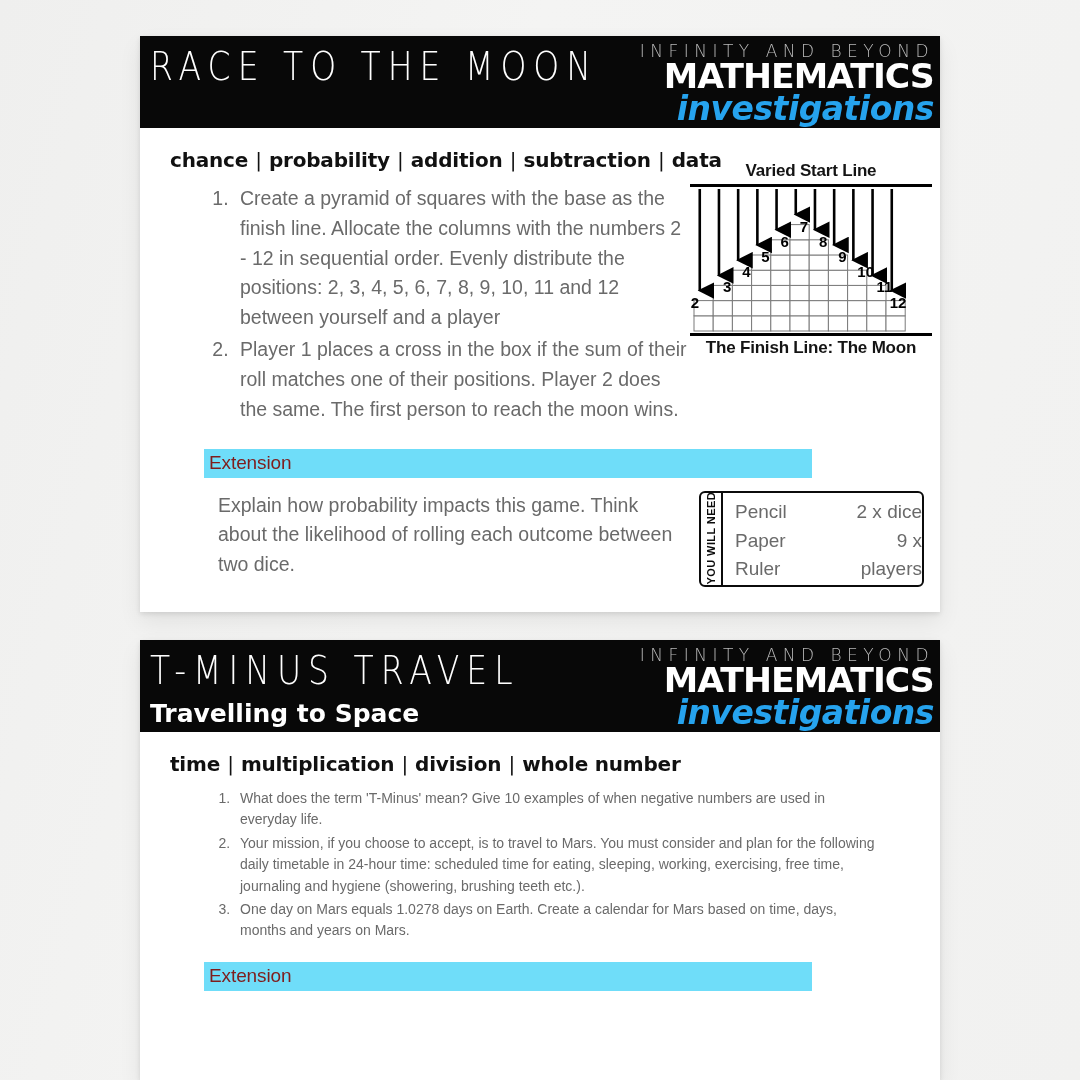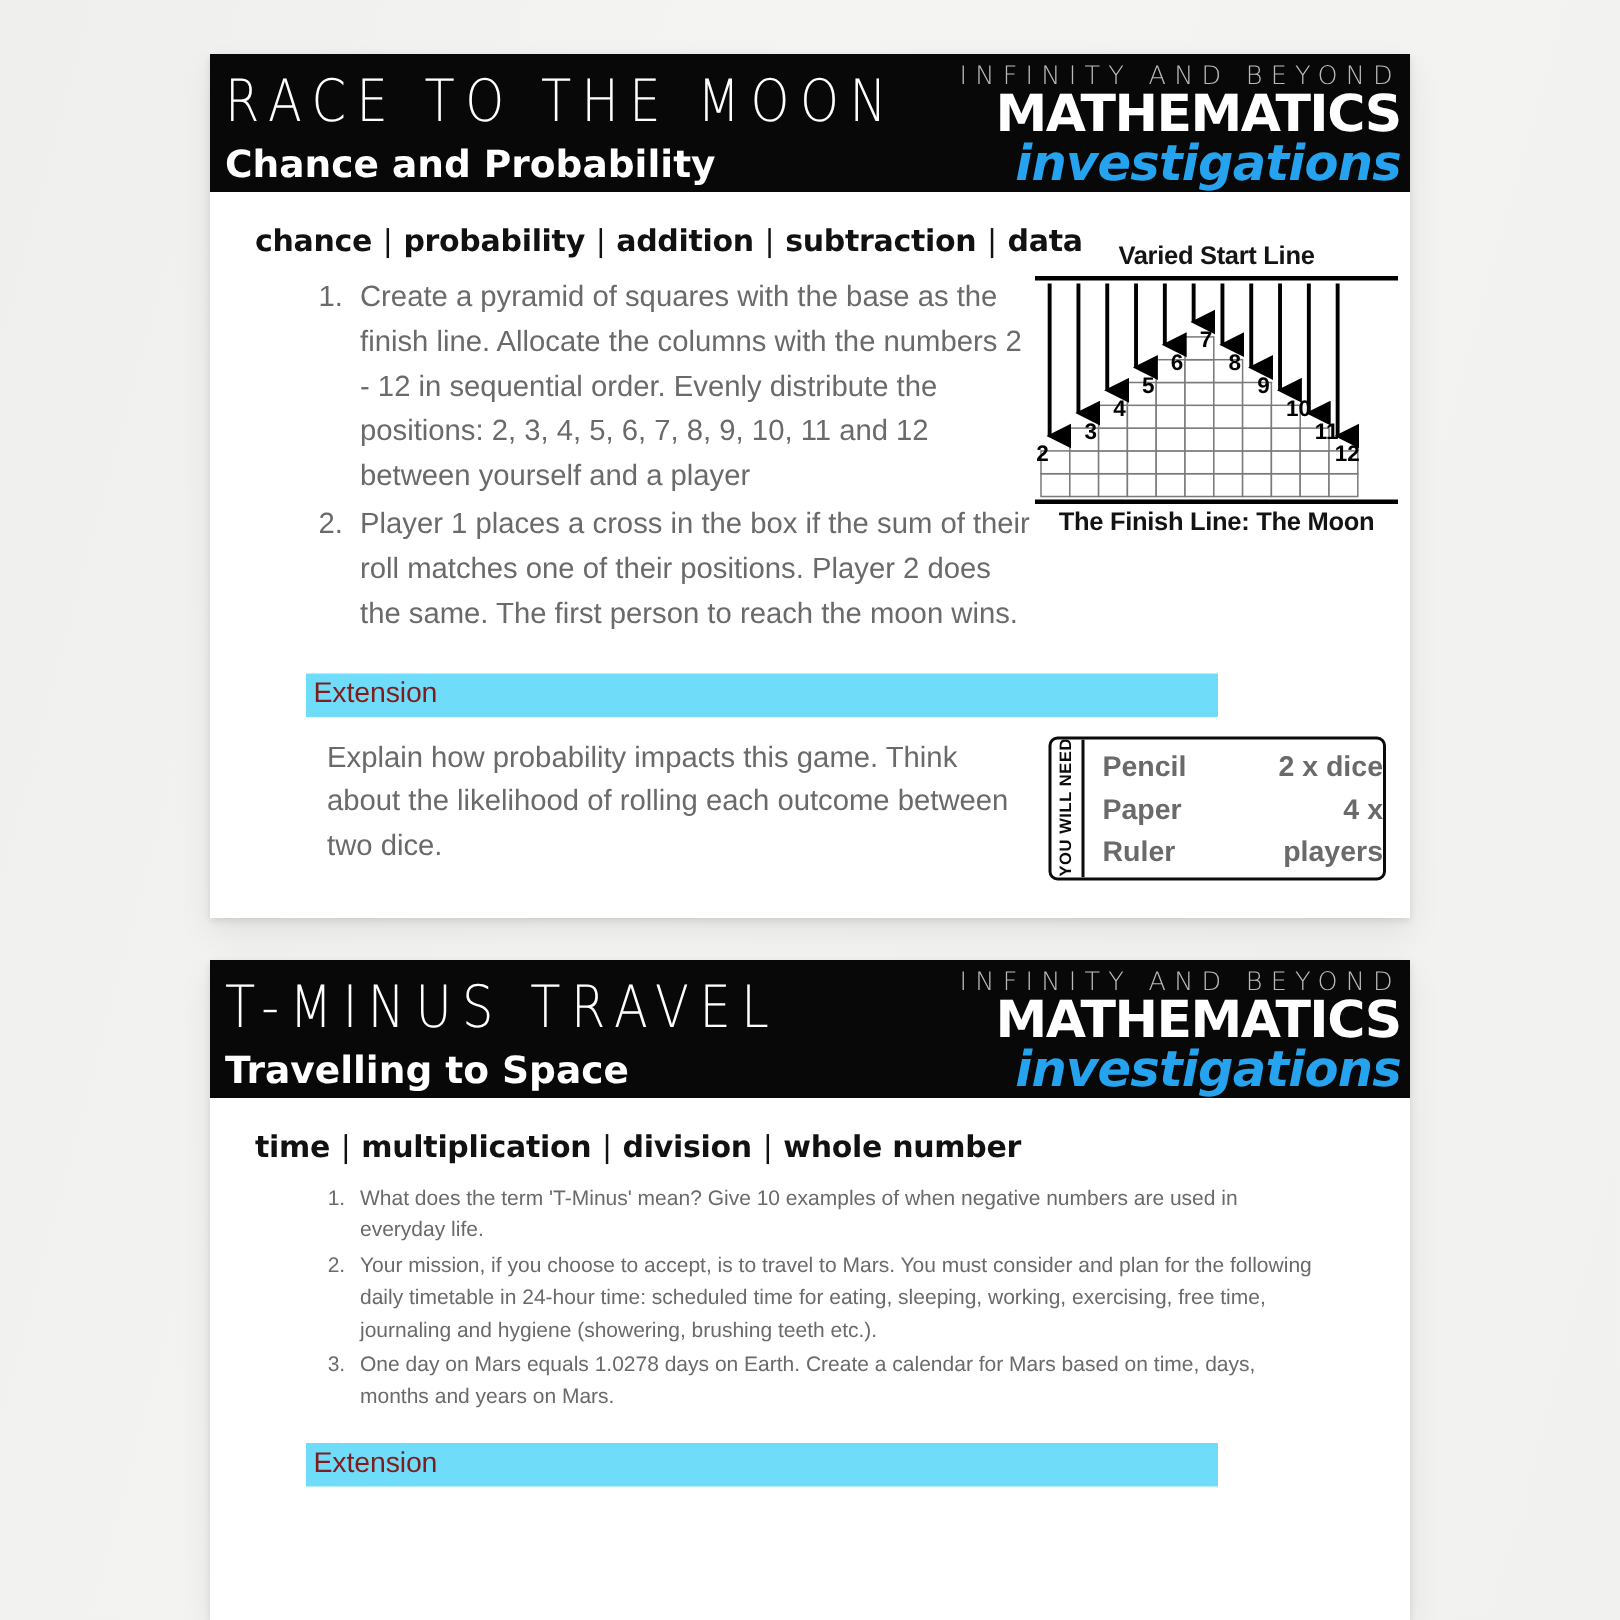--- a/index.html
+++ b/index.html
@@ -193,21 +193,20 @@
     font-weight: 700;
     letter-spacing: 0.4px;
     color: #0b0b0b;
     white-space: nowrap;
   }
   .need-cols {
     flex: 1 1 auto;
     display: flex;
     padding: 5px 0 0 12px;
     gap: 10px;
-    font-weight: bold;
   }
   .need-col {
     display: flex; flex-direction: column;
     font-family: "Liberation Sans", sans-serif;
     font-size: 19px;
     color: #6a6a6a;
     line-height: 1.52;
   }
   .need-col.a { flex: 0 0 92px; }
   .need-col.b { flex: 1 1 auto; text-align: right; }
@@ -218,21 +217,20 @@
 </head>
 <body>
 
 <div id="stage">
 
   <div class="card" id="card-1">
 
     <div class="banner">
       <div class="banner-left">
         <div class="title-main">RACE TO THE MOON</div>
-        <div class="title-sub">Chance and Probability</div>
       </div>
       <div class="banner-right">
         <div class="brand-top">INFINITY AND BEYOND</div>
         <div class="brand-mid">MATHEMATICS</div>
         <div class="brand-bot">investigations</div>
       </div>
     </div>
 
     <div class="card-body">
 
@@ -344,21 +342,21 @@
             <span>YOU WILL NEED</span>
           </div>
           <div class="need-cols">
             <div class="need-col a">
               <span>Pencil</span>
               <span>Paper</span>
               <span>Ruler</span>
             </div>
             <div class="need-col b">
               <span>2 x dice</span>
-              <span>4 x players</span>
+              <span>9 x players</span>
               <span>Board</span>
             </div>
           </div>
         </div>
       </div>
 
     </div>
   </div>
 
   <div class="card" id="card-2">

